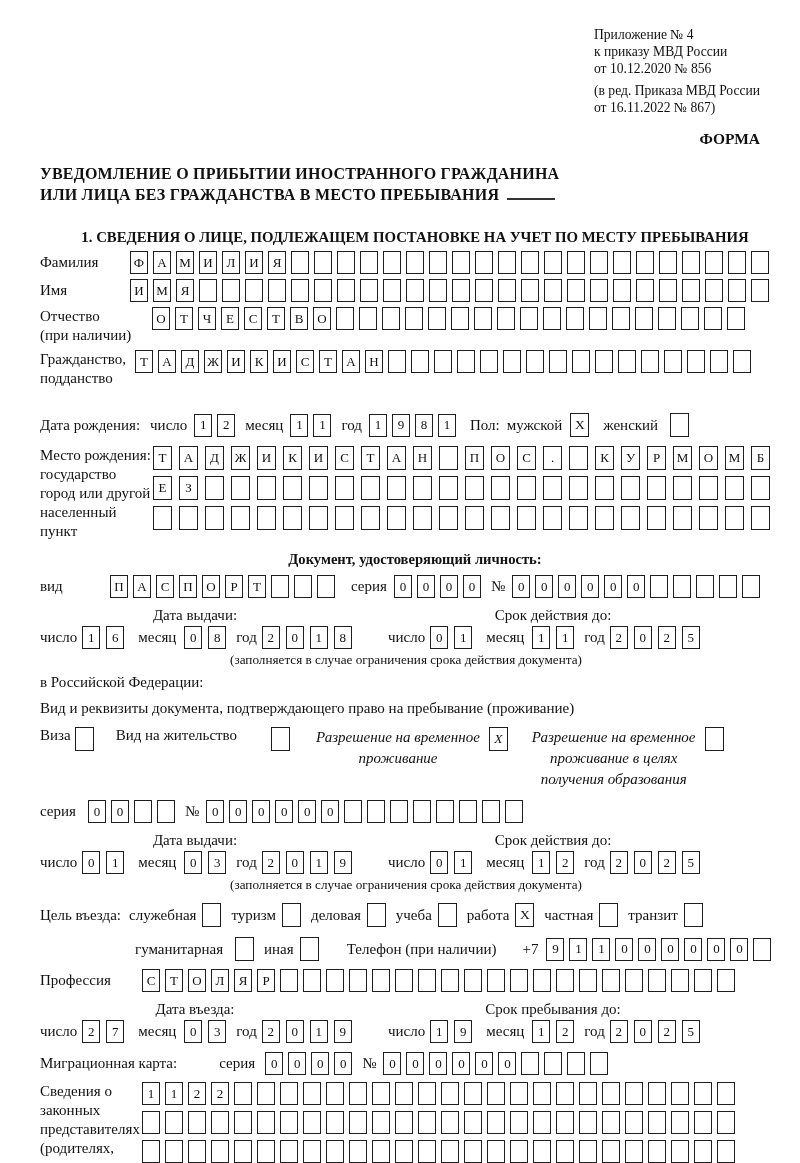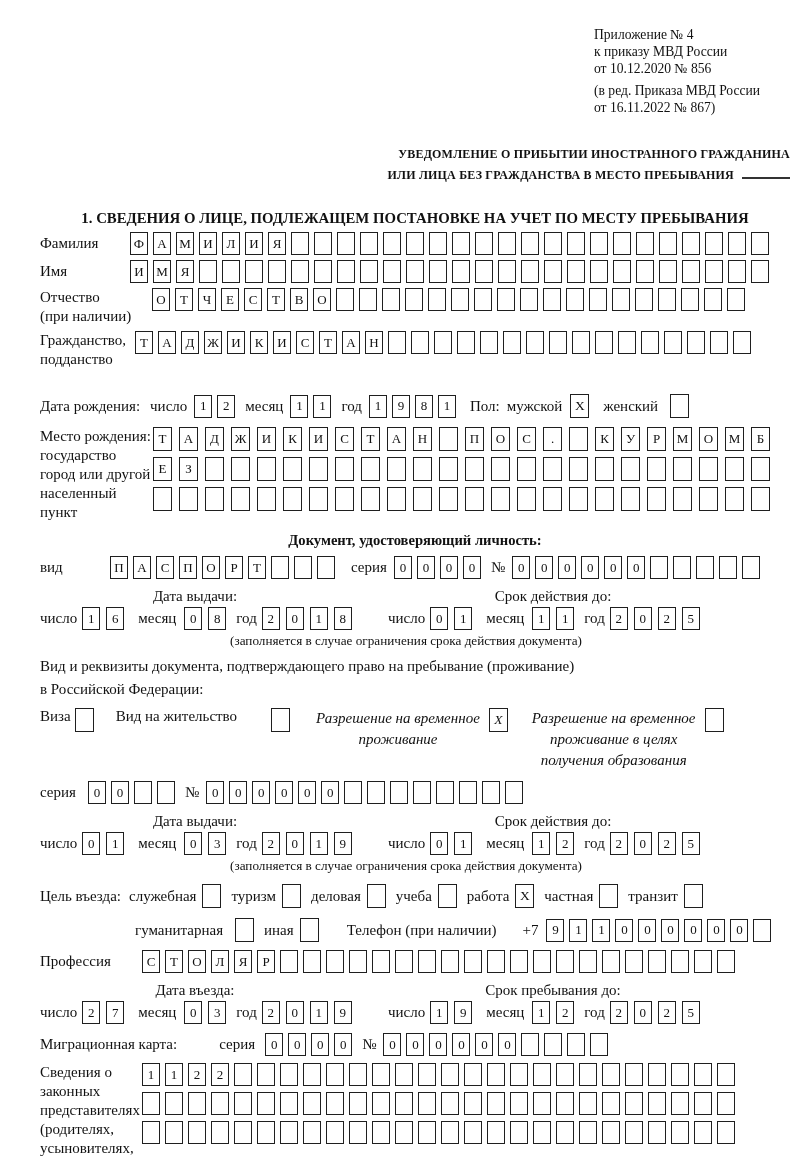--- a/index.html
+++ b/index.html
@@ -11,21 +11,21 @@
   }
   .page { padding: 26px 10px 14px 40px; box-sizing: border-box; }
   .bold { font-weight: bold; }
 
   
   .appendix { margin-left: auto; width: 196px; line-height: 17px; font-size: 13.6px; }
   .appendix .rev { margin-top: 5px; }
   .forma { text-align: right; padding-right: 30px; margin-top: 14px; font-size: 15.5px; }
 
   
-  .title { text-align: right; margin-top: 28px; font-size: 12px; line-height: 21px; letter-spacing: .2px; }
+  .title { text-align: left; margin-top: 15px; font-size: 16px; line-height: 21px; letter-spacing: .2px; }
   .blank { display: inline-block; width: 48px; border-bottom: 2px solid #333; height: 12px; margin-left: 8px; }
   .section-heading { text-align: center; margin-top: 24px; font-size: 14.8px; }
 
   
   .frow { display: flex; align-items: center; margin-top: 5px; }
   .frow.top { align-items: flex-start; }
   .flabel { flex: none; line-height: 19px; }
   .w90 { width: 90px; } .w112 { width: 112px; } .w95 { width: 95px; }
   .w113 { width: 113px; } .w70 { width: 70px; } .w102 { width: 102px; }
 
@@ -82,20 +82,21 @@
 <div class="page">
 
   <div class="appendix">
     <div>Приложение № 4</div>
     <div>к приказу МВД России</div>
     <div>от 10.12.2020 № 856</div>
     <div class="rev">(в ред. Приказа МВД России</div>
     <div>от 16.11.2022 № 867)</div>
   </div>
 
+  <div class="forma bold">ФОРМА</div>
 
   <div class="title bold">
     <div>УВЕДОМЛЕНИЕ О ПРИБЫТИИ ИНОСТРАННОГО ГРАЖДАНИНА</div>
     <div><span>ИЛИ ЛИЦА БЕЗ ГРАЖДАНСТВА В МЕСТО ПРЕБЫВАНИЯ</span><span class="blank"></span></div>
   </div>
 
   <div class="section-heading bold">1. СВЕДЕНИЯ О ЛИЦЕ, ПОДЛЕЖАЩЕМ ПОСТАНОВКЕ НА УЧЕТ ПО МЕСТУ ПРЕБЫВАНИЯ</div>
 
   <div class="frow" style="margin-top:5px">
     <div class="flabel w90">Фамилия</div>
@@ -431,22 +432,22 @@
             <span class="cell">2</span>
             <span class="cell">0</span>
             <span class="cell">2</span>
             <span class="cell">5</span>
           </div>
       </div>
     </div>
   </div>
   <div class="note-right">(заполняется в случае ограничения срока действия документа)</div>
 
+  <div style="margin-top:6px">в Российской Федерации:</div>
   <div style="margin-top:9px">Вид и реквизиты документа, подтверждающего право на пребывание (проживание)</div>
-  <div style="margin-top:6px">в Российской Федерации:</div>
 
   <div class="permits">
     <span>Виза</span>
     <span class="checkbox" style="margin-left:4px"></span>
     <span style="margin-left:22px">Вид на жительство</span>
     <span class="checkbox" style="margin-left:34px"></span>
     <div class="permit-multi" style="margin-left:26px">
       <div class="center-label">
         <div>Разрешение на временное</div>
         <div>проживание</div>

